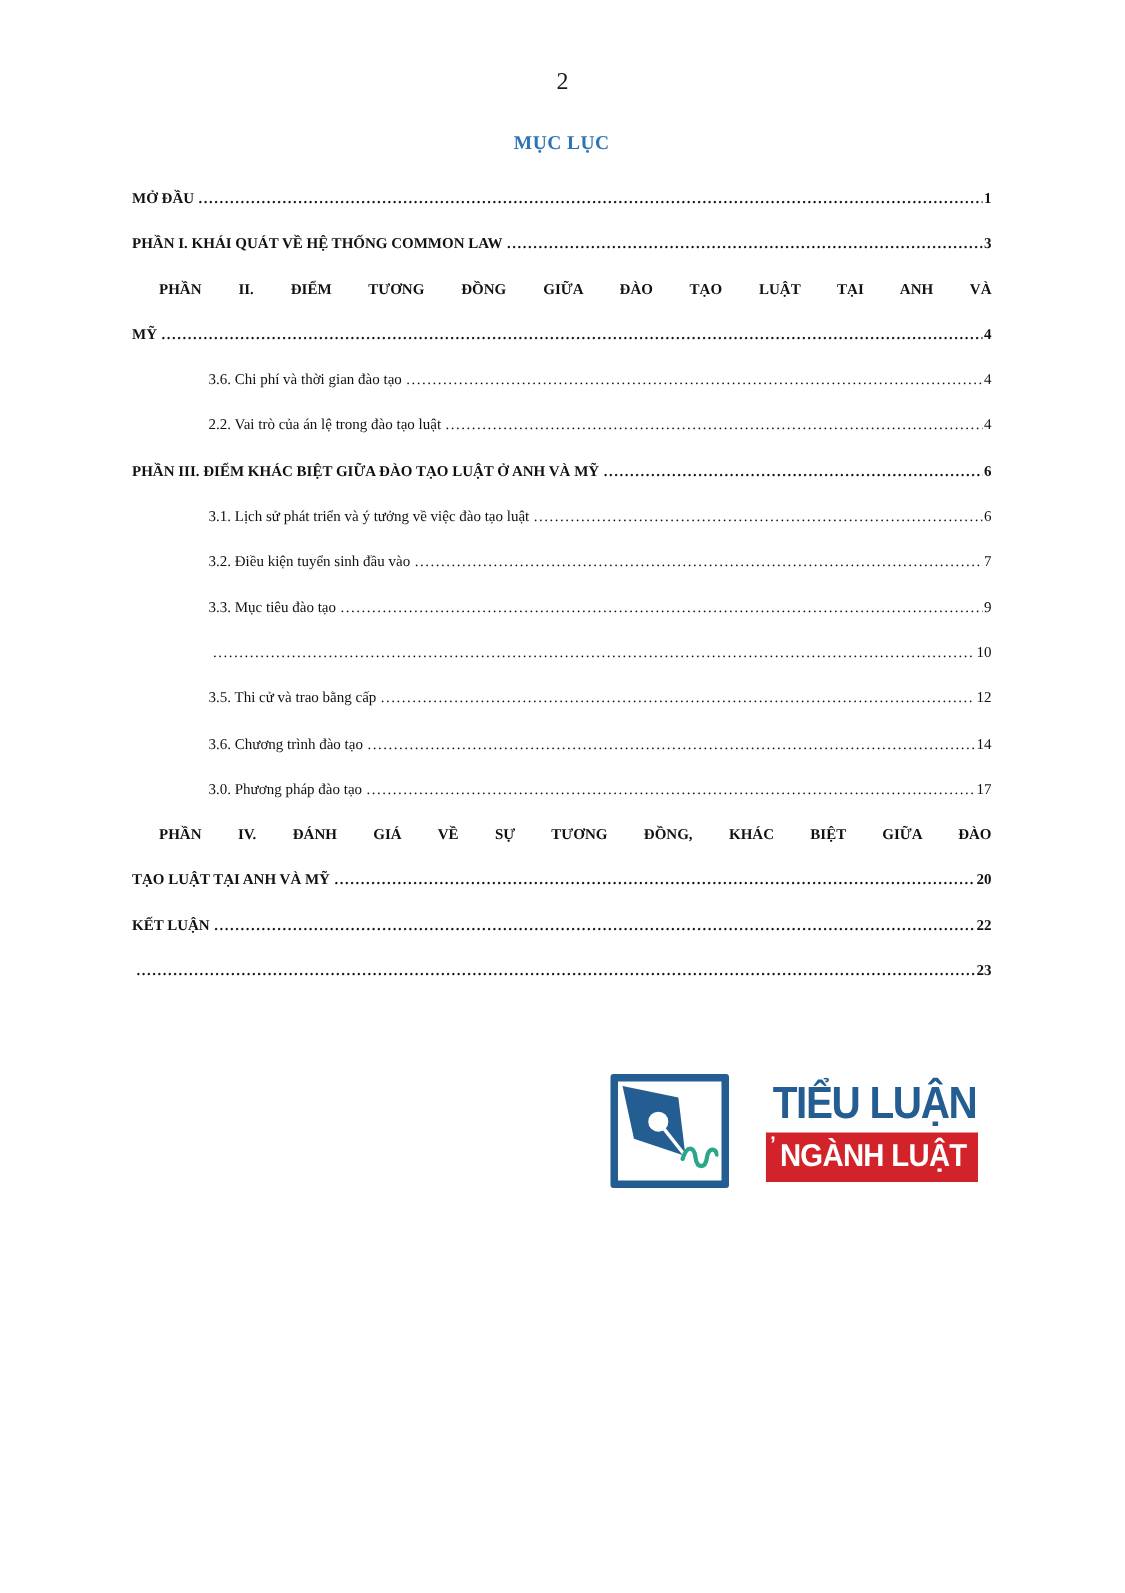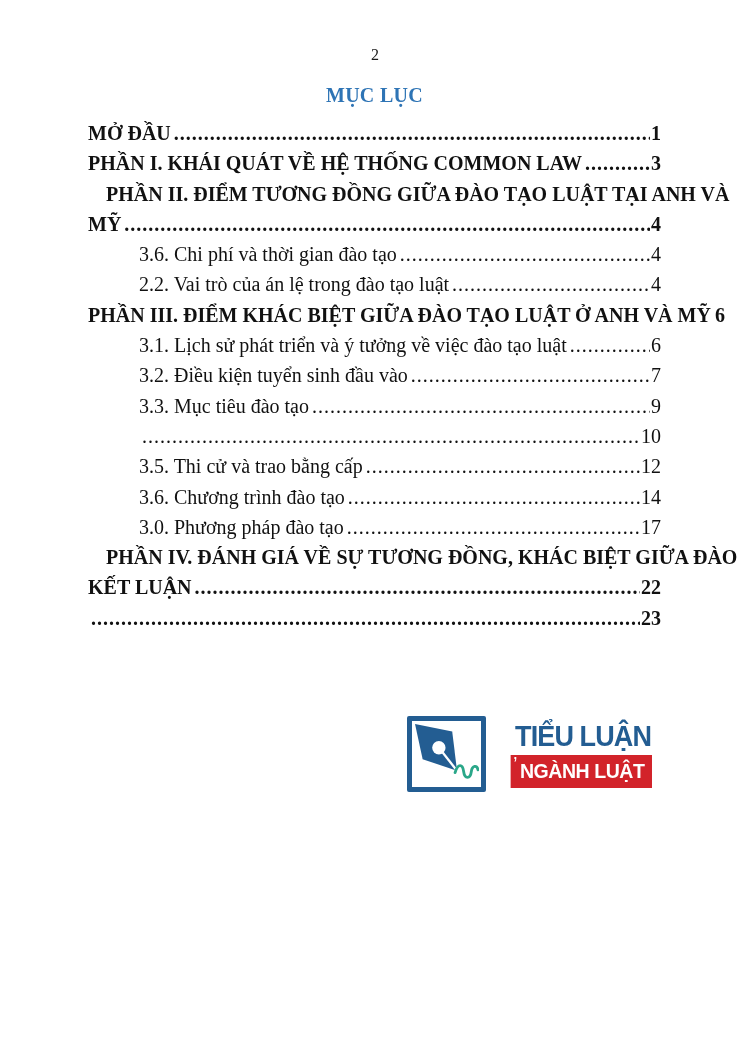--- a/index.html
+++ b/index.html
@@ -10,26 +10,26 @@
   }
   .pageno {
     position:absolute; top:46px; left:0; width:750px;
     text-align:center; font-size:16px; color:#1a1a1a;
   }
   .toc {
     position:absolute; left:88px; top:84px; width:573px;
   }
   .toc-title {
     text-align:center; color:#2E74B5; font-weight:bold;
-    font-size:20px; line-height:22px; margin:0 0 12px 0;
+    font-size:13px; line-height:22px; margin:0 0 12px 0;
     letter-spacing:.3px;
   }
   .row {
     display:flex; align-items:center;
-    font-size:20px; line-height:30.3px; white-space:nowrap;
+    font-size:10px; line-height:30.3px; white-space:nowrap;
   }
   .row .lbl { flex:0 0 auto; }
   .row.bold { font-weight:bold; }
   .row.sub  { padding-left:51px; }
   .leader {
     flex:1 1 auto; min-width:0; overflow:hidden; white-space:nowrap;
     margin:0 1px 0 3px;
   }
   .leader::after {
     content:"........................................................................................................................................................................................";
@@ -158,20 +158,25 @@
     <div class="row sub">
       <span class="lbl">3.0. Phương pháp đào tạo</span>
       <span class="leader"></span>
       <span class="pg">17</span>
     </div>
 
     <div class="row bold just">
       <span class="lbl">PHẦN IV. ĐÁNH GIÁ VỀ SỰ TƯƠNG ĐỒNG, KHÁC BIỆT GIỮA ĐÀO</span>
     </div>
 
+    <div class="row bold">
+      <span class="lbl">TẠO LUẬT TẠI ANH VÀ MỸ</span>
+      <span class="leader"></span>
+      <span class="pg">20</span>
+    </div>
 
     <div class="row bold">
       <span class="lbl">KẾT LUẬN</span>
       <span class="leader"></span>
       <span class="pg">22</span>
     </div>
 
     <div class="row bold">
       <span class="leader"></span>
       <span class="pg">23</span>

